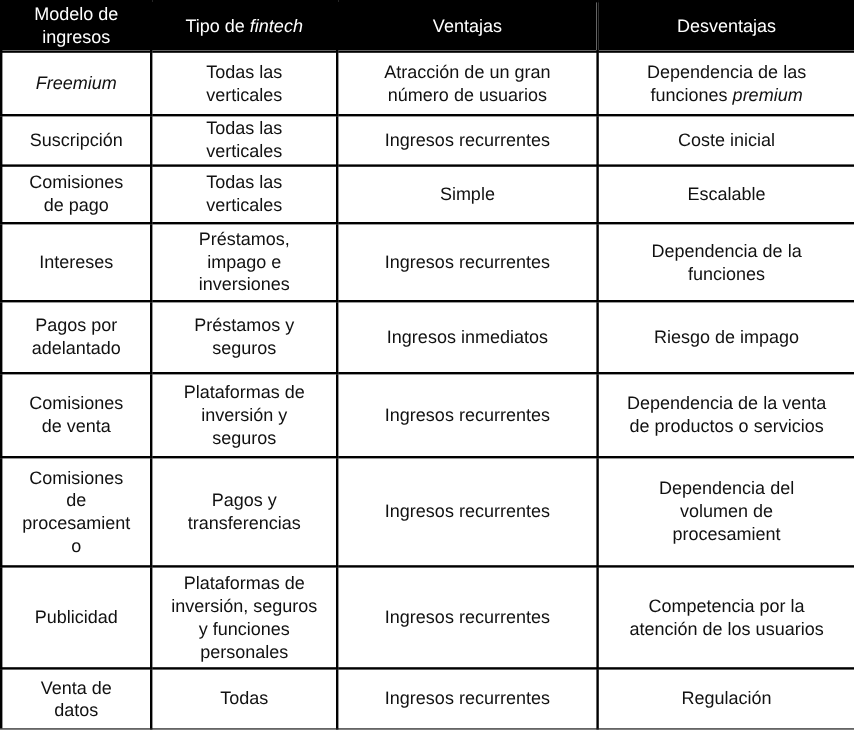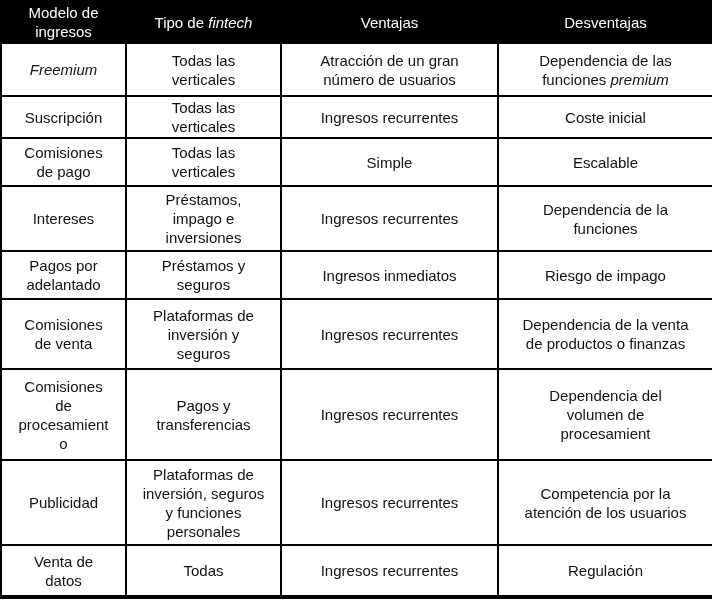--- a/index.html
+++ b/index.html
@@ -38,21 +38,21 @@
   thead tr { height: 30px; }
   thead th {
     background: var(--header-bg, #000000);
     color: var(--header-text, #ffffff);
   }
   tbody td { background: var(--cell-bg, #ffffff); }
   tbody tr:nth-child(1) { height: 53px; padding-left: 44px; }
   tbody tr:nth-child(2) { height: 36px; }
   tbody tr:nth-child(3) { height: 48px; }
   tbody tr:nth-child(4) { height: 65px; }
-  tbody tr:nth-child(5) { height: 48px; }
+  tbody tr:nth-child(5) { height: 60px; }
   tbody tr:nth-child(6) { height: 70px; }
   tbody tr:nth-child(7) { height: 91px; }
   tbody tr:nth-child(8) { height: 85px; }
   tbody tr:nth-child(9) { height: 52px; }
   .it { font-style: italic; }
   .cell-line { display: block; }
 </style>
 </head>
 <body>
 
@@ -170,21 +170,21 @@
         <td>
           <div class="cell-line">Plataformas de</div>
           <div class="cell-line">inversión y</div>
           <div class="cell-line">seguros</div>
         </td>
         <td>
           <div class="cell-line">Ingresos recurrentes</div>
         </td>
         <td>
           <div class="cell-line">Dependencia de la venta</div>
-          <div class="cell-line">de productos o finanzas</div>
+          <div class="cell-line">de productos o servicios</div>
         </td>
       </tr>
       <tr>
         <td>
           <div class="cell-line">Comisiones</div>
           <div class="cell-line">de</div>
           <div class="cell-line">procesamient</div>
           <div class="cell-line">o</div>
         </td>
         <td>

